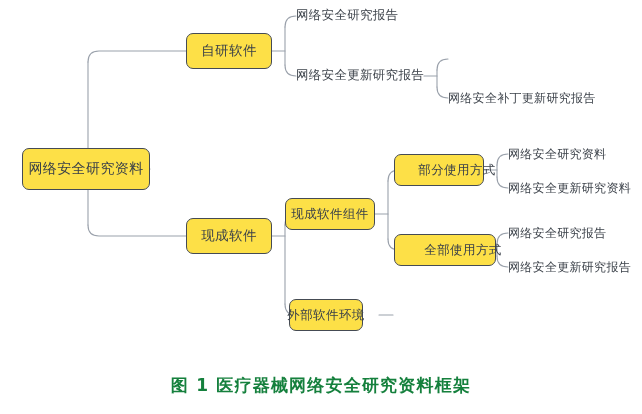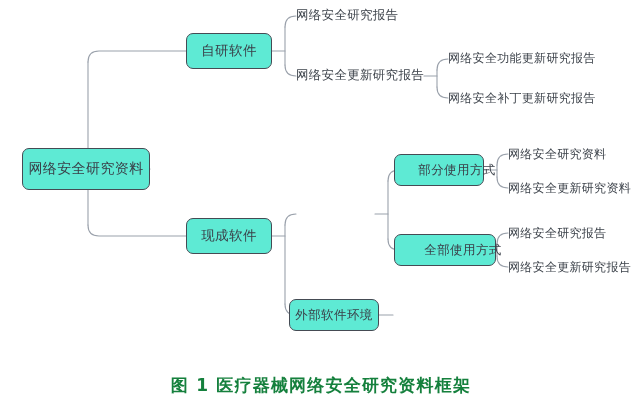--- a/index.html
+++ b/index.html
@@ -29,21 +29,21 @@
     top: 0;
     width: 642px;
     height: 414px;
     pointer-events: none;
   }
   .node-box {
     position: absolute;
     box-sizing: border-box;
     border: 1.4px solid #454b54;
     border-radius: 7px;
-    background: #5eead4;
+    background: #fde047;
     display: flex;
     align-items: center;
     justify-content: center;
     color: #3a4049;
     letter-spacing: 0.4px;
     white-space: nowrap;
   }
   .node-root {
     font-size: 14px;
   }
@@ -131,32 +131,32 @@
     <path d="M379,315 L393,315"></path>
 
   </svg>
 
   <div class="node-box node-root" style="left:22px; top:148px; width:128px; height:42px;">网络安全研究资料</div>
 
   <div class="node-box node-l1" style="left:186px; top:33px; width:86px; height:36px;">自研软件</div>
 
   <div class="node-box node-l1" style="left:186px; top:218px; width:86px; height:36px;">现成软件</div>
 
+  <div class="node-box node-l2" style="left:285px; top:198px; width:90px; height:32px;">现成软件组件</div>
 
-  <div class="node-box node-l2" style="left:289px; top:299px; width:90px; height:32px;">外部软件环境</div>
+  <div class="node-box node-l2" style="left:289px; top:299px; width:74px; height:32px;">外部软件环境</div>
 
   <div class="node-box node-l3" style="left:394px; top:154px; width:90px; height:32px;">部分使用方式</div>
 
   <div class="node-box node-l3" style="left:394px; top:234px; width:102px; height:32px;">全部使用方式</div>
 
   <div class="leaf-label" style="left:296px; top:9px;">网络安全研究报告</div>
 
   <div class="leaf-label" style="left:296px; top:69px;">网络安全更新研究报告</div>
 
-  <div class="leaf-label leaf-sm" style="left:448px; top:52px;">网络安全功能更新研究报告</div>
 
   <div class="leaf-label leaf-sm" style="left:448px; top:92px;">网络安全补丁更新研究报告</div>
 
   <div class="leaf-label leaf-sm" style="left:508px; top:148px;">网络安全研究资料</div>
 
   <div class="leaf-label leaf-sm" style="left:508px; top:182px;">网络安全更新研究资料</div>
 
   <div class="leaf-label leaf-sm" style="left:508px; top:227px;">网络安全研究报告</div>
 
   <div class="leaf-label leaf-sm" style="left:508px; top:261px;">网络安全更新研究报告</div>

